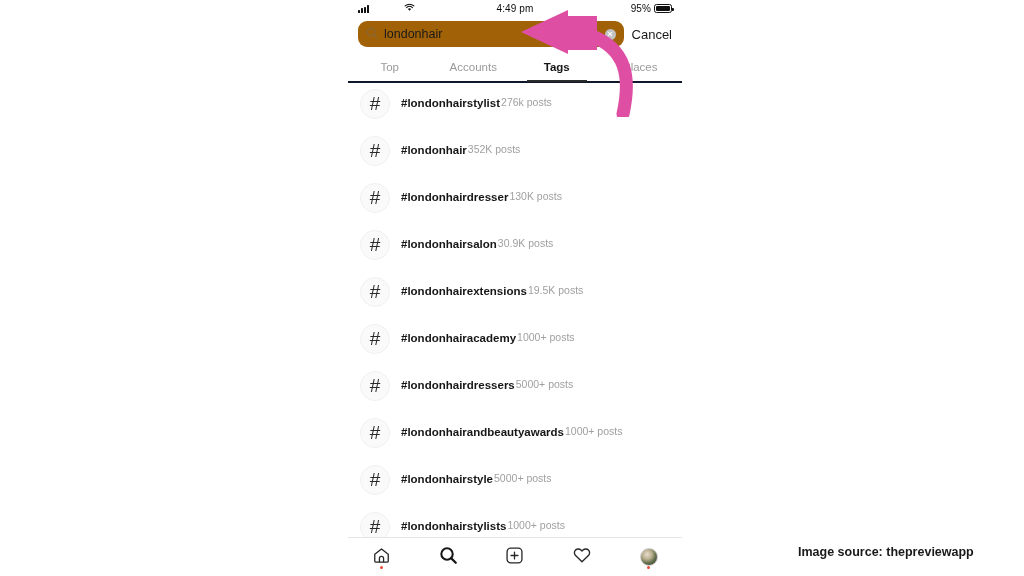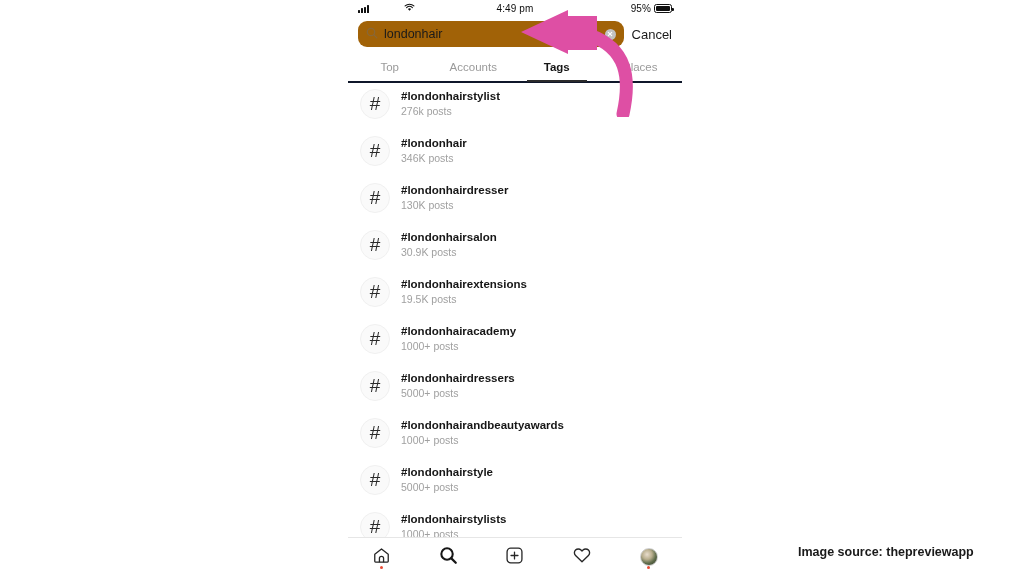--- a/index.html
+++ b/index.html
@@ -118,21 +118,21 @@
     width:30px;height:30px;border-radius:50%;
     background:#fafafa;
     border:1px solid #f0f0f0;
     box-sizing:border-box;
     display:flex;align-items:center;justify-content:center;
     font-size:19px;color:#2a2a2a;
     font-family:"Liberation Sans", sans-serif;
     flex:0 0 auto;
     line-height:1;
   }
-  .rowtext{display:flex;flex-direction:column;gap:1px;min-width:0;}
+  .rowtext{display:flex;flex-direction:row;gap:1px;min-width:0;}
   .rowtitle{
     font-size:11.5px;font-weight:700;color:#161616;
     white-space:nowrap;line-height:1.25;
   }
   .rowsub{
     font-size:10.5px;color:#a0a0a0;
     white-space:nowrap;line-height:1.25;
   }
 
   
@@ -237,21 +237,21 @@
         <div class="hashicon">#</div>
         <div class="rowtext">
           <div class="rowtitle">#londonhairstylist</div>
           <div class="rowsub">276k posts</div>
         </div>
       </div>
       <div class="row">
         <div class="hashicon">#</div>
         <div class="rowtext">
           <div class="rowtitle">#londonhair</div>
-          <div class="rowsub">346K posts</div>
+          <div class="rowsub">352K posts</div>
         </div>
       </div>
       <div class="row">
         <div class="hashicon">#</div>
         <div class="rowtext">
           <div class="rowtitle">#londonhairdresser</div>
           <div class="rowsub">130K posts</div>
         </div>
       </div>
       <div class="row">

